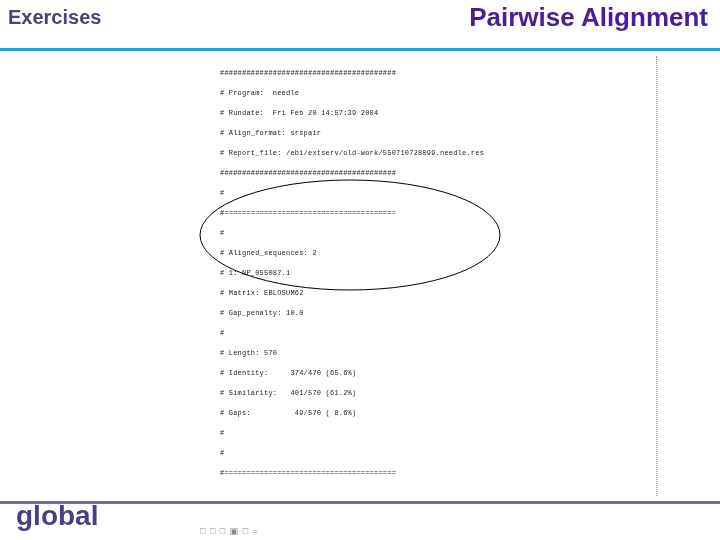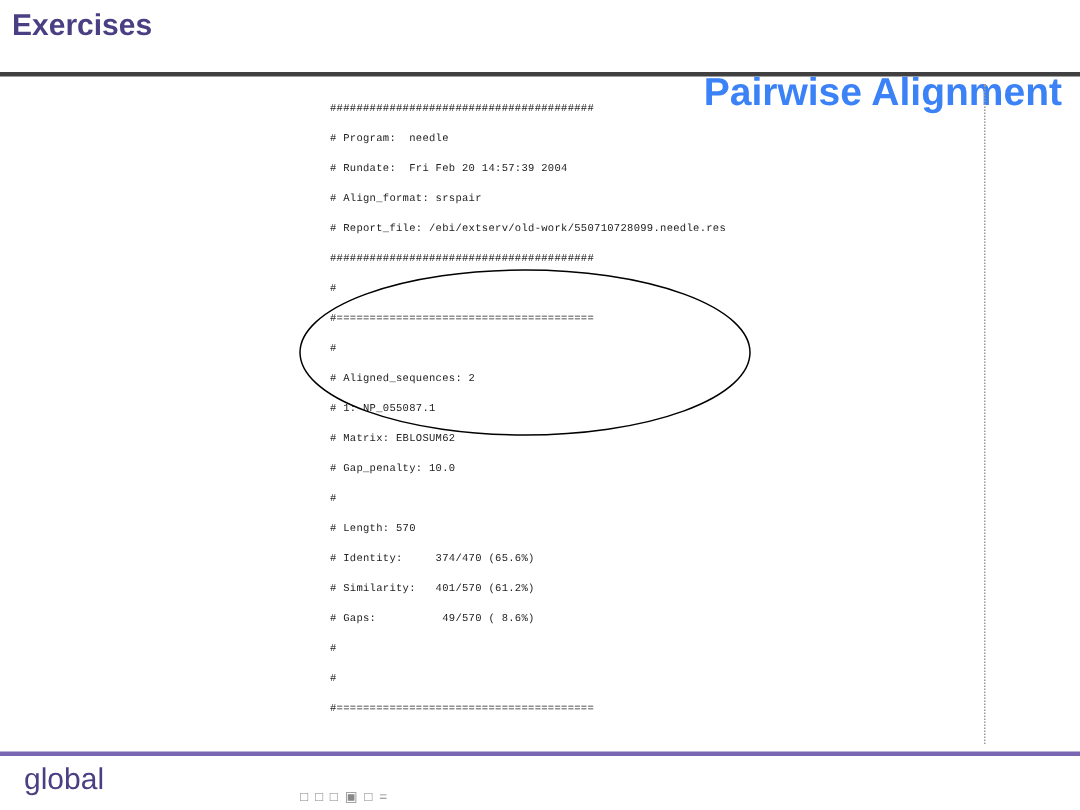--- a/index.html
+++ b/index.html
@@ -8,38 +8,37 @@
     width: 720px;
     height: 540px;
     background: #fff;
     font-family: Arial, Helvetica, sans-serif;
     overflow: hidden;
     position: relative;
   }
   .header {
     position: relative;
     height: 48px;
-    border-bottom: 3px solid #404040;
+    border-bottom: 3px solid #0ea5e9;
   }
   .header-left {
     position: absolute;
     left: 8px;
     top: 6px;
     font-size: 20px;
     font-weight: bold;
     color: #4b3f84;
   }
   .header-right {
     position: absolute;
     right: 12px;
     top: 2px;
     font-size: 26px;
     font-weight: bold;
-    color: #3b82f6;
-    margin-top: 44px;
+    color: #4c1d95;
   }
   .content {
     position: absolute;
     left: 220px;
     top: 58px;
     width: 440px;
     height: 440px;
     font-family: "Courier New", monospace;
     font-size: 7px;
     line-height: 10px;
@@ -48,22 +47,22 @@
     letter-spacing: 0.2px;
     filter: blur(0.15px);
   }
   .content .line {
     display: block;
   }
   .footer {
     position: absolute;
     left: 16px;
     bottom: 8px;
-    font-size: 20px;
-    font-weight: normal;
+    font-size: 28px;
+    font-weight: bold;
     color: #4b3f84;
   }
   .footer-line {
     position: absolute;
     left: 0;
     right: 0;
     bottom: 36px;
     border-top: 3px solid #7a67b3;
   }
   .content-border-right {

